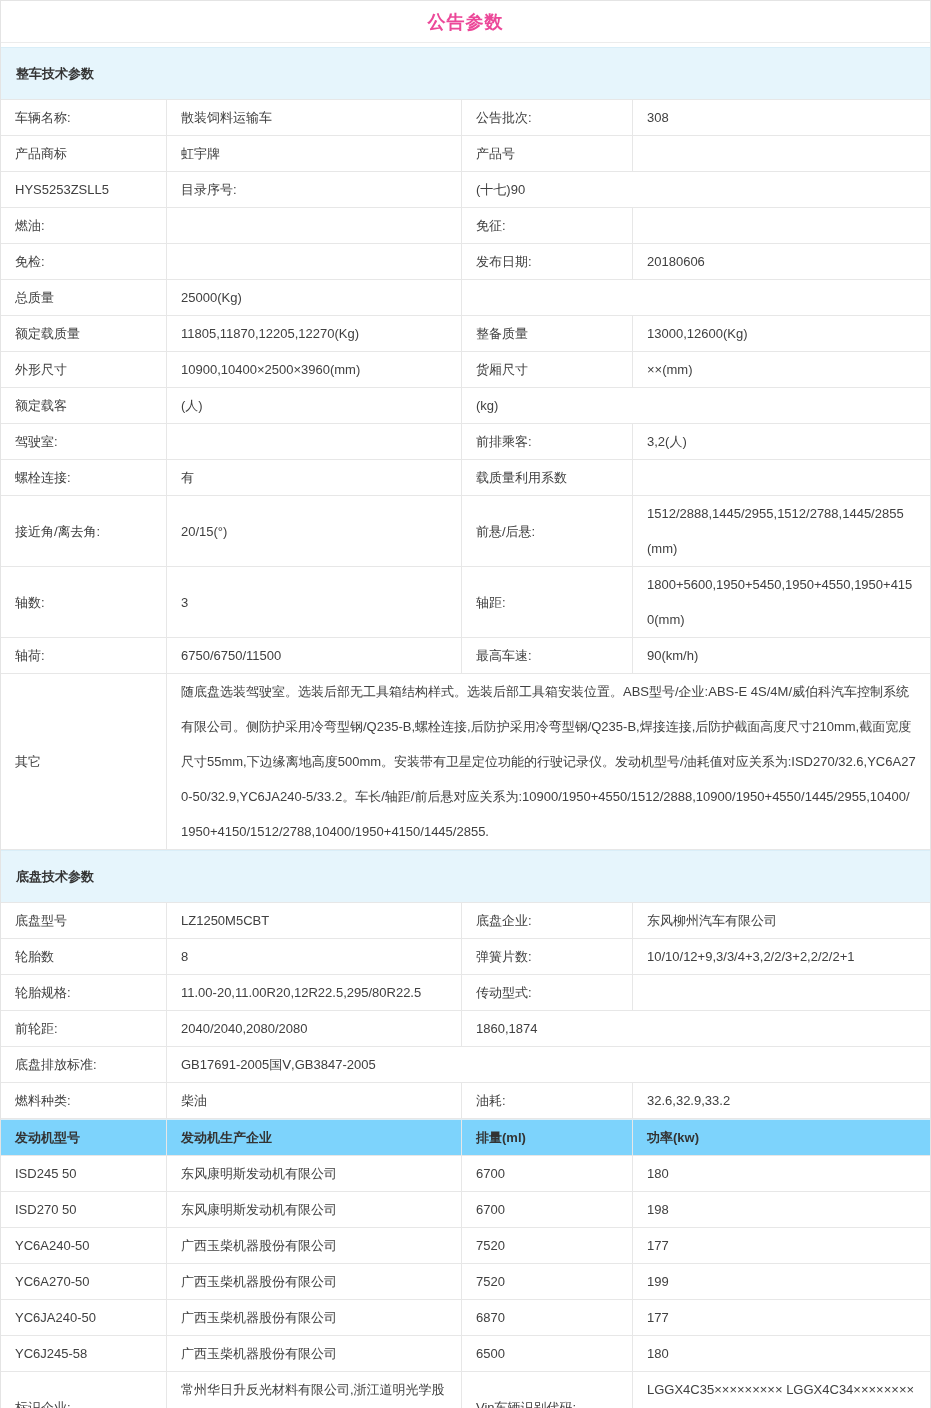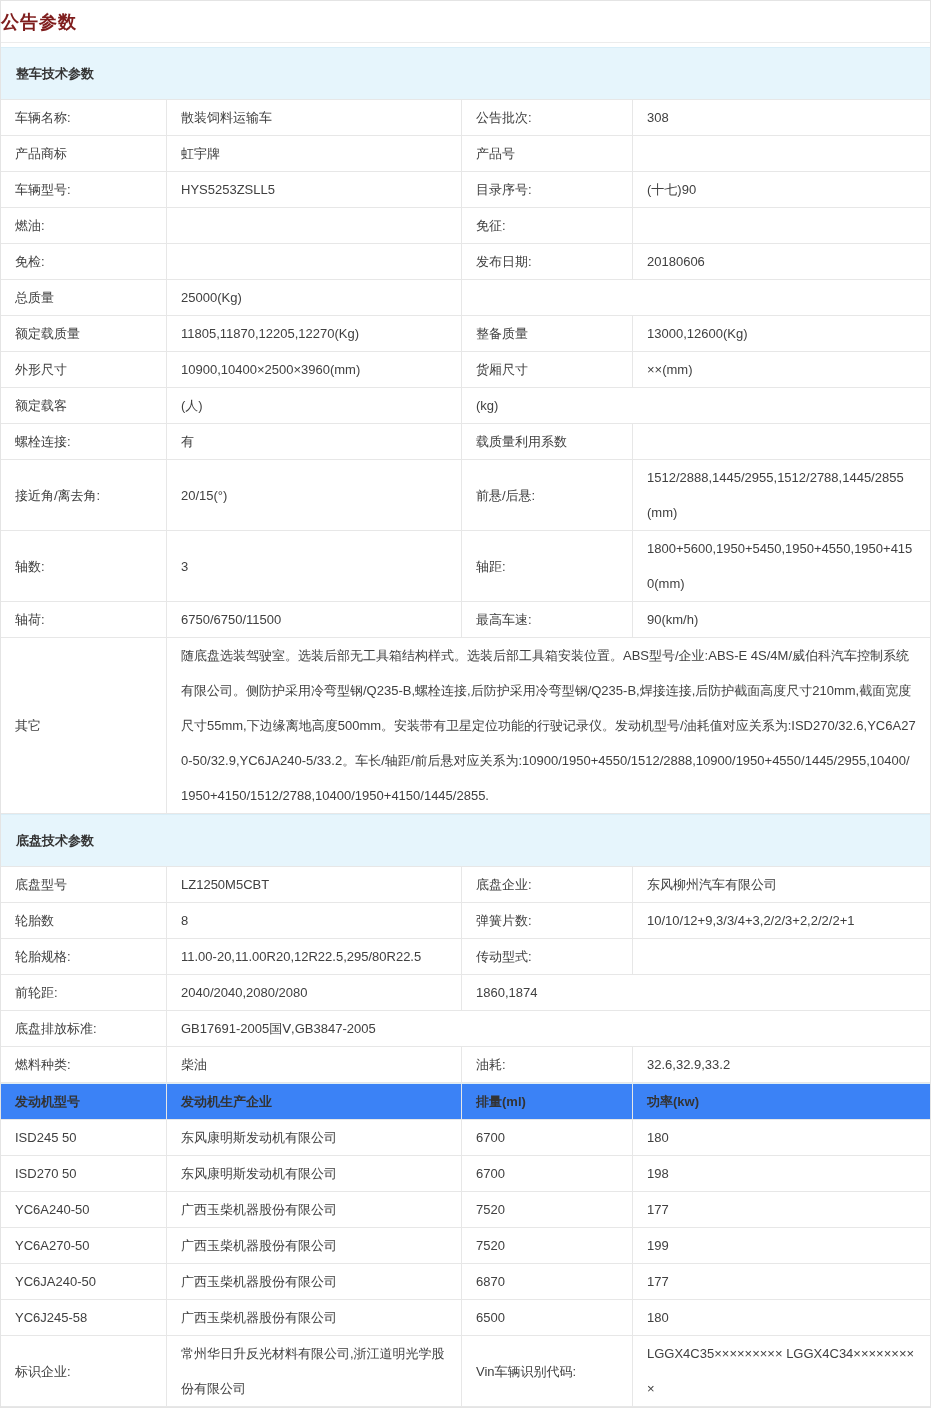--- a/index.html
+++ b/index.html
@@ -8,26 +8,27 @@
     font-family:"Liberation Sans","DejaVu Sans",sans-serif;
     -webkit-font-smoothing:antialiased;
   }
   .page {
     width:929px;
     background:#ffffff;
     border:1px solid #e4e4e4;
     margin:0 0 4px 0;
   }
   .page-title {
-    padding:9px 16px 8px 0;
+    padding:9px 16px 8px 16px;
     font-size:18px;
     font-weight:bold;
-    color:#7f1d1d;
+    color:#ec4899;
     border-bottom:1px solid #ececec;
     letter-spacing:1px;
+    text-align:center;
   }
   .section-gap { height:4px; }
   .section-header {
     background:#e6f5fc;
     border-top:1px solid #d9eef8;
     border-bottom:1px solid #e7e7e7;
     height:35px;
     line-height:35px;
     padding:8px 15px;
     font-size:13px;
@@ -48,21 +49,21 @@
     font-size:13px;
     line-height:35px;
     color:#404040;
     border-left:1px solid #e7e7e7;
     word-break:break-all;
     overflow:hidden;
   }
   .td:first-child { border-left:none; }
   .span3 { grid-column:2 / 5; }
   .th {
-    background:#3b82f6;
+    background:#7dd3fc;
     font-weight:bold;
     color:#333333;
   }
   .engine-head { border-top:1px solid #ddeef7; }
 </style>
 </head>
 <body>
 
 <div class="page">
 
@@ -78,21 +79,20 @@
       <div class="td">公告批次:</div>
       <div class="td">308</div>
     </div>
     <div class="tr">
       <div class="td">产品商标</div>
       <div class="td">虹宇牌</div>
       <div class="td">产品号</div>
       <div class="td"></div>
     </div>
     <div class="tr">
-      <div class="td">车辆型号:</div>
       <div class="td">HYS5253ZSLL5</div>
       <div class="td">目录序号:</div>
       <div class="td">(十七)90</div>
     </div>
     <div class="tr">
       <div class="td">燃油:</div>
       <div class="td"></div>
       <div class="td">免征:</div>
       <div class="td"></div>
     </div>
@@ -116,20 +116,26 @@
     <div class="tr">
       <div class="td">外形尺寸</div>
       <div class="td">10900,10400×2500×3960(mm)</div>
       <div class="td">货厢尺寸</div>
       <div class="td">××(mm)</div>
     </div>
     <div class="tr">
       <div class="td">额定载客</div>
       <div class="td">(人)</div>
       <div class="td">(kg)</div>
+    </div>
+    <div class="tr">
+      <div class="td">驾驶室:</div>
+      <div class="td"></div>
+      <div class="td">前排乘客:</div>
+      <div class="td">3,2(人)</div>
     </div>
     <div class="tr">
       <div class="td">螺栓连接:</div>
       <div class="td">有</div>
       <div class="td">载质量利用系数</div>
       <div class="td"></div>
     </div>
     <div class="tr">
       <div class="td">接近角/离去角:</div>
       <div class="td">20/15(°)</div>

